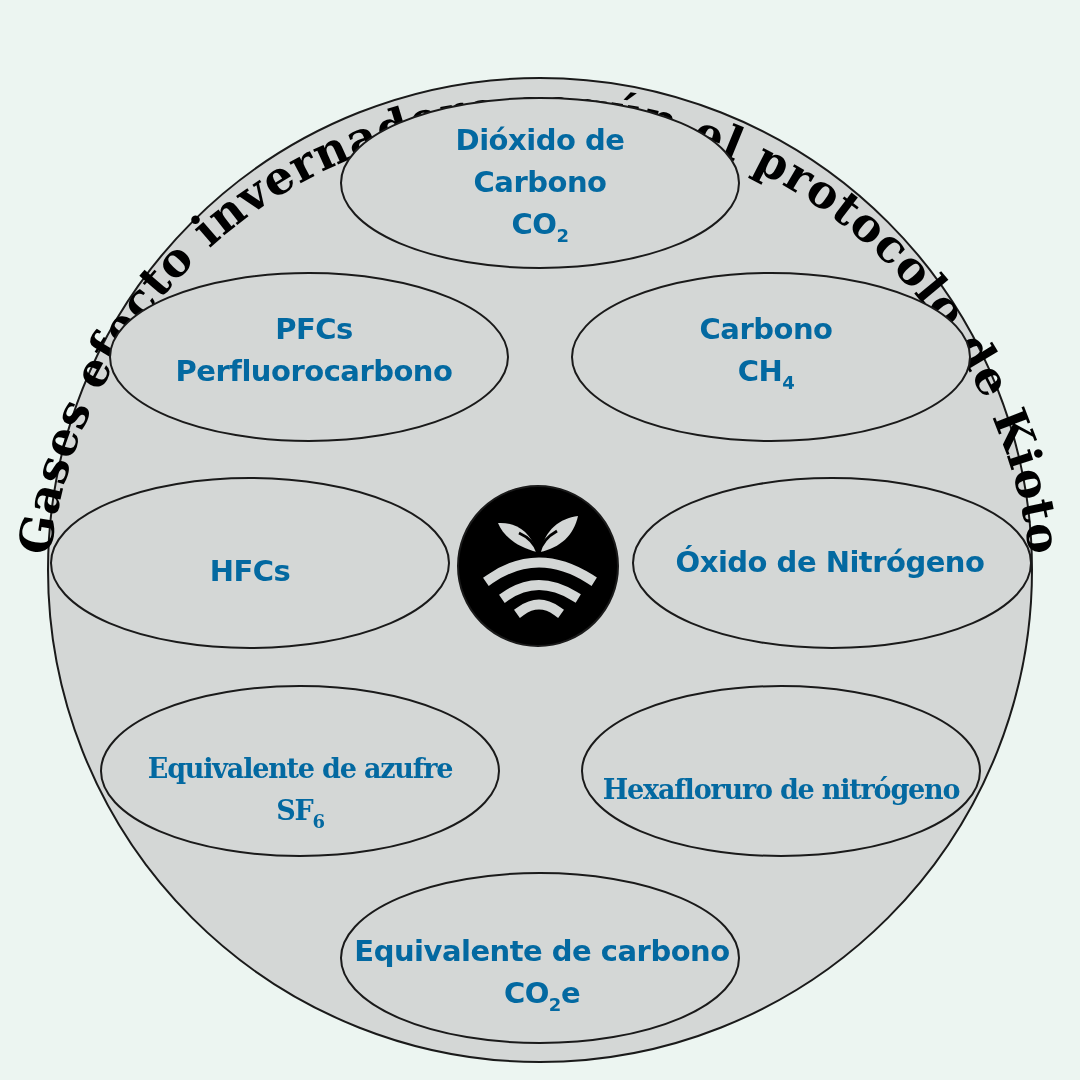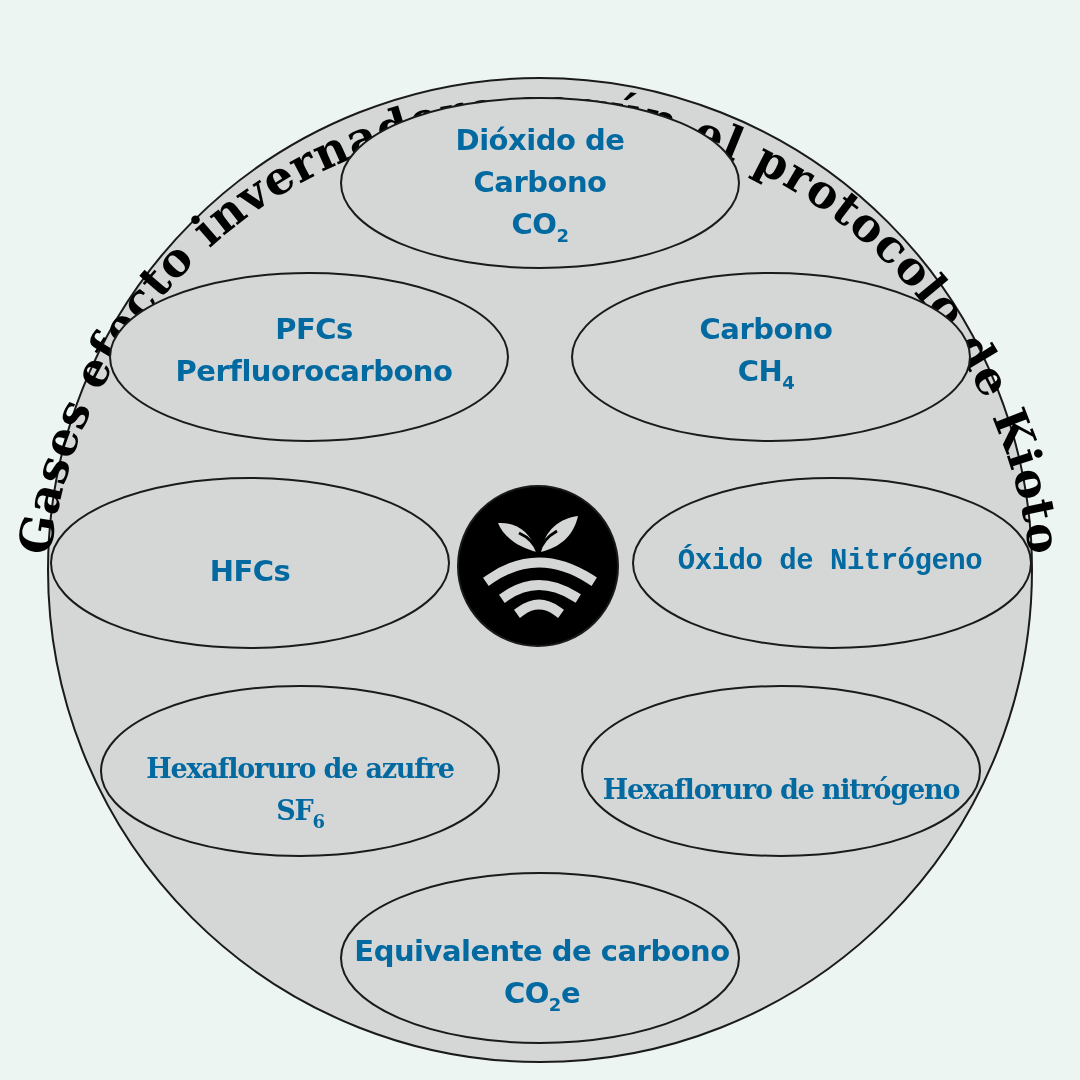--- a/index.html
+++ b/index.html
@@ -89,26 +89,26 @@
 
   <div class="label" style="left:766px; top:350px;">
     <span class="line">Carbono</span>
     <span class="line formula"><span>CH</span><sub>4</sub></span>
   </div>
 
   <div class="label" style="left:250px; top:571px;">
     <span class="line formula"><span>HFCs</span></span>
   </div>
 
-  <div class="label" style="left:830px; top:562px;font-family:Liberation Mono, monospace;">
+  <div class="label" style="left:830px; top:562px;">
     <span class="line">Óxido de Nitrógeno</span>
   </div>
 
   <div class="label condensed" style="left:300px; top:790px;">
-    <span class="line">Hexafloruro de azufre</span>
+    <span class="line">Equivalente de azufre</span>
     <span class="line formula"><span>SF</span><sub>6</sub></span>
   </div>
 
   <div class="label condensed" style="left:781px; top:790px;">
     <span class="line">Hexafloruro de nitrógeno</span>
   </div>
 
   <div class="label" style="left:542px; top:972px;">
     <span class="line">Equivalente de carbono</span>
     <span class="line formula"><span>CO</span><sub>2</sub><span>e</span></span>

